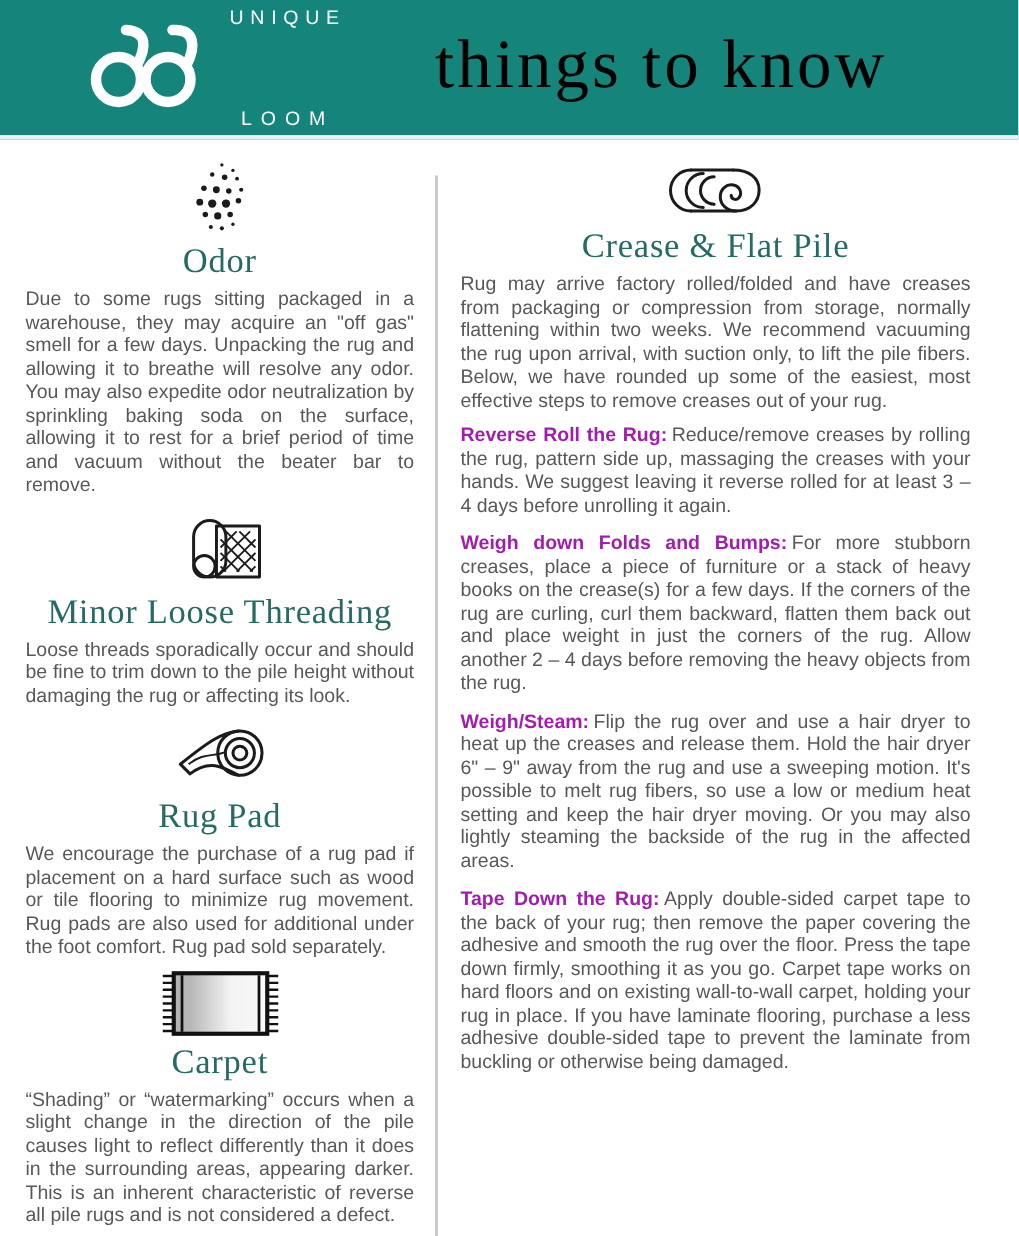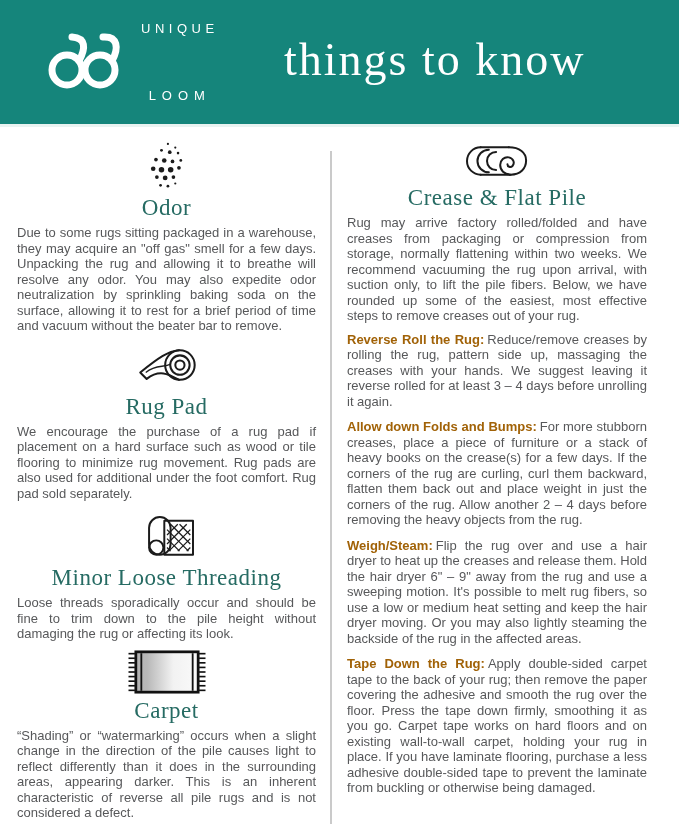--- a/index.html
+++ b/index.html
@@ -4,57 +4,57 @@
 <style>
   * { box-sizing: border-box; }
   html,body { margin:0; padding:0; }
   body {
     width:679px; height:824px; overflow:hidden;
     background:#ffffff;
     font-family:"Liberation Sans", sans-serif;
   }
   
   .header {
-    height:127px; background:#15857B;
+    height:93px; background:#15857B;
     display:flex; align-items:center;
-    padding-left:40px;
+    padding-left:52px;
     border-bottom:3px solid #e9f3f1;
   }
   .brand { display:flex; align-items:center; }
   .brand-text { color:#ffffff; margin-left:13px; font-size:13px; font-weight:400; }
   .brand-line1 { letter-spacing:4.5px; line-height:1.5; }
   .brand-line2 { letter-spacing:6px; line-height:1.5; text-align:center;margin-top:48px; }
   .main-title {
     flex:1; text-align:center; margin:0 28px 6px 0;
-    color:#ffffff; font-family:"Liberation Serif", serif;
+    color:#000000; font-family:"Liberation Serif", serif;
     font-weight:normal; font-size:46px; letter-spacing:2px;
   }
   
   .content { display:flex; padding-top:12px; }
   .col { }
-  .col-left  { width:330px; padding:0 14px 0 17px; }
+  .col-left  { width:290px; padding:0 14px 0 17px; }
   .col-right { flex:1; padding:0 32px 0 15px; }
   .divider { width:2px; background:#CACACA; margin-top:12px; }
 
   .section { text-align:center; margin-bottom:8px; }
   .icon-wrap { display:flex; justify-content:center; margin:2px 0 4px; }
   .sec-title {
     font-family:"Liberation Serif", serif; font-weight:normal;
     color:#266B63; font-size:23px; letter-spacing:0.5px;
     margin:0 0 4px;
   }
   .sec-body {
     text-align:justify; color:#57585A;
     font-size:13px; line-height:15.5px; margin:0;
   }
   .tip {
     text-align:justify; color:#57585A;
     font-size:13px; line-height:15.5px; margin:0 0 10px;
   }
-  .tip b { color:#a16207; font-weight:bold; margin-right:3px; }
+  .tip b { color:#a21caf; font-weight:bold; margin-right:3px; }
   svg .stroked { fill:none; stroke:#1b1b1b; stroke-width:2.2; stroke-linecap:round; stroke-linejoin:round; }
   svg .hatch { fill:none; stroke:#1b1b1b; stroke-width:1.4; }
 </style>
 </head>
 <body>
 
 <div class="page">
 
   <header class="header">
     <div class="brand">
@@ -105,54 +105,54 @@
                 <circle cx="34" cy="46" r="1.2"></circle>
             </g>
           </svg>
         </div>
         <h2 class="sec-title">Odor</h2>
         <p class="sec-body">Due to some rugs sitting packaged in a warehouse, they may acquire an "off gas" smell for a few days. Unpacking the rug and allowing it to breathe will resolve any odor. You may also expedite odor neutralization by sprinkling baking soda on the surface, allowing it to rest for a brief period of time and vacuum without the beater bar to remove.</p>
       </div>
 
       <div class="section">
         <div class="icon-wrap">
-          <svg width="72" height="48" viewBox="0 0 78 52">
-            <path class="stroked" d="M52 9 C40 10 30 17 10 33 L17 40 C31 29 41 35 52 41" fill="#ffffff"></path>
-            <path class="hatch" d="M16 33 C27 24 35 28 43 24"></path>
-            <circle class="stroked" cx="53" cy="25" r="16" fill="#ffffff"></circle>
-            <circle class="stroked" cx="53" cy="25" r="10.5"></circle>
-            <circle class="stroked" cx="53" cy="25" r="5"></circle>
-          </svg>
-        </div>
-        <h2 class="sec-title">Rug Pad</h2>
-        <p class="sec-body">We encourage the purchase of a rug pad if placement on a hard surface such as wood or tile flooring to minimize rug movement. Rug pads are also used for additional under the foot comfort. Rug pad sold separately.</p>
-      </div>
-
-      <div class="section">
-        <div class="icon-wrap">
           <svg width="60" height="52" viewBox="0 0 66 58">
             <rect class="stroked" x="30" y="13" width="32" height="38" fill="#ffffff"></rect>
             <g class="hatch">
               <path d="M33 29 L45 17"></path>
                 <path d="M33 39 L55 17"></path>
                 <path d="M35 47 L59 23"></path>
               <path d="M45 47 L59 33"></path>
                 <path d="M55 47 L59 43"></path>
               <path d="M47 17 L59 29"></path>
                 <path d="M37 17 L59 39"></path>
                 <path d="M33 23 L57 47"></path>
               <path d="M33 33 L47 47"></path>
                 <path d="M33 43 L37 47"></path>
             </g>
             <rect class="stroked" x="13" y="9" width="24" height="42" rx="12" fill="#ffffff"></rect>
             <circle class="stroked" cx="21" cy="43" r="8" fill="#ffffff"></circle>
           </svg>
         </div>
         <h2 class="sec-title">Minor Loose Threading</h2>
         <p class="sec-body">Loose threads sporadically occur and should be fine to trim down to the pile height without damaging the rug or affecting its look.</p>
+      </div>
+
+      <div class="section">
+        <div class="icon-wrap">
+          <svg width="72" height="48" viewBox="0 0 78 52">
+            <path class="stroked" d="M52 9 C40 10 30 17 10 33 L17 40 C31 29 41 35 52 41" fill="#ffffff"></path>
+            <path class="hatch" d="M16 33 C27 24 35 28 43 24"></path>
+            <circle class="stroked" cx="53" cy="25" r="16" fill="#ffffff"></circle>
+            <circle class="stroked" cx="53" cy="25" r="10.5"></circle>
+            <circle class="stroked" cx="53" cy="25" r="5"></circle>
+          </svg>
+        </div>
+        <h2 class="sec-title">Rug Pad</h2>
+        <p class="sec-body">We encourage the purchase of a rug pad if placement on a hard surface such as wood or tile flooring to minimize rug movement. Rug pads are also used for additional under the foot comfort. Rug pad sold separately.</p>
       </div>
 
       <div class="section">
         <div class="icon-wrap">
           <svg width="80" height="44" viewBox="0 0 86 48">
             <defs>
               <linearGradient id="shadeGrad" x1="0" y1="0" x2="1" y2="0">
                 <stop offset="0" stop-color="#b3b3b3"></stop>
                 <stop offset="0.18" stop-color="#b8b8b8"></stop>
                 <stop offset="0.6" stop-color="#f2f2f2"></stop>
@@ -208,21 +208,21 @@
               <path d="M57 7 C69 7 76 13 76 21.5 C76 30 70 37 59 37 C52 37 47.5 32 47.5 26.5 C47.5 21 52 17 57 18 C62 19 64 24 61 27.5 C59 29.5 55.5 28.5 55.5 25.5"></path>
             </g>
           </svg>
         </div>
         <h2 class="sec-title">Crease &amp; Flat Pile</h2>
         <p class="sec-body">Rug may arrive factory rolled/folded and have creases from packaging or compression from storage, normally flattening within two weeks. We recommend vacuuming the rug upon arrival, with suction only, to lift the pile fibers. Below, we have rounded up some of the easiest, most effective steps to remove creases out of your rug.</p>
       </div>
 
       <p class="tip"><b>Reverse Roll the Rug:</b><span>Reduce/remove creases by rolling the rug, pattern side up, massaging the creases with your hands. We suggest leaving it reverse rolled for at least 3 – 4 days before unrolling it again.</span></p>
 
-      <p class="tip"><b>Allow down Folds and Bumps:</b><span>For more stubborn creases, place a piece of furniture or a stack of heavy books on the crease(s) for a few days. If the corners of the rug are curling, curl them backward, flatten them back out and place weight in just the corners of the rug. Allow another 2 – 4 days before removing the heavy objects from the rug.</span></p>
+      <p class="tip"><b>Weigh down Folds and Bumps:</b><span>For more stubborn creases, place a piece of furniture or a stack of heavy books on the crease(s) for a few days. If the corners of the rug are curling, curl them backward, flatten them back out and place weight in just the corners of the rug. Allow another 2 – 4 days before removing the heavy objects from the rug.</span></p>
 
       <p class="tip"><b>Weigh/Steam:</b><span>Flip the rug over and use a hair dryer to heat up the creases and release them. Hold the hair dryer 6" – 9" away from the rug and use a sweeping motion. It's possible to melt rug fibers, so use a low or medium heat setting and keep the hair dryer moving. Or you may also lightly steaming the backside of the rug in the affected areas.</span></p>
 
       <p class="tip"><b>Tape Down the Rug:</b><span>Apply double-sided carpet tape to the back of your rug; then remove the paper covering the adhesive and smooth the rug over the floor. Press the tape down firmly, smoothing it as you go. Carpet tape works on hard floors and on existing wall-to-wall carpet, holding your rug in place. If you have laminate flooring, purchase a less adhesive double-sided tape to prevent the laminate from buckling or otherwise being damaged.</span></p>
 
     </section>
   </main>
 </div>
 
 </body></html>

